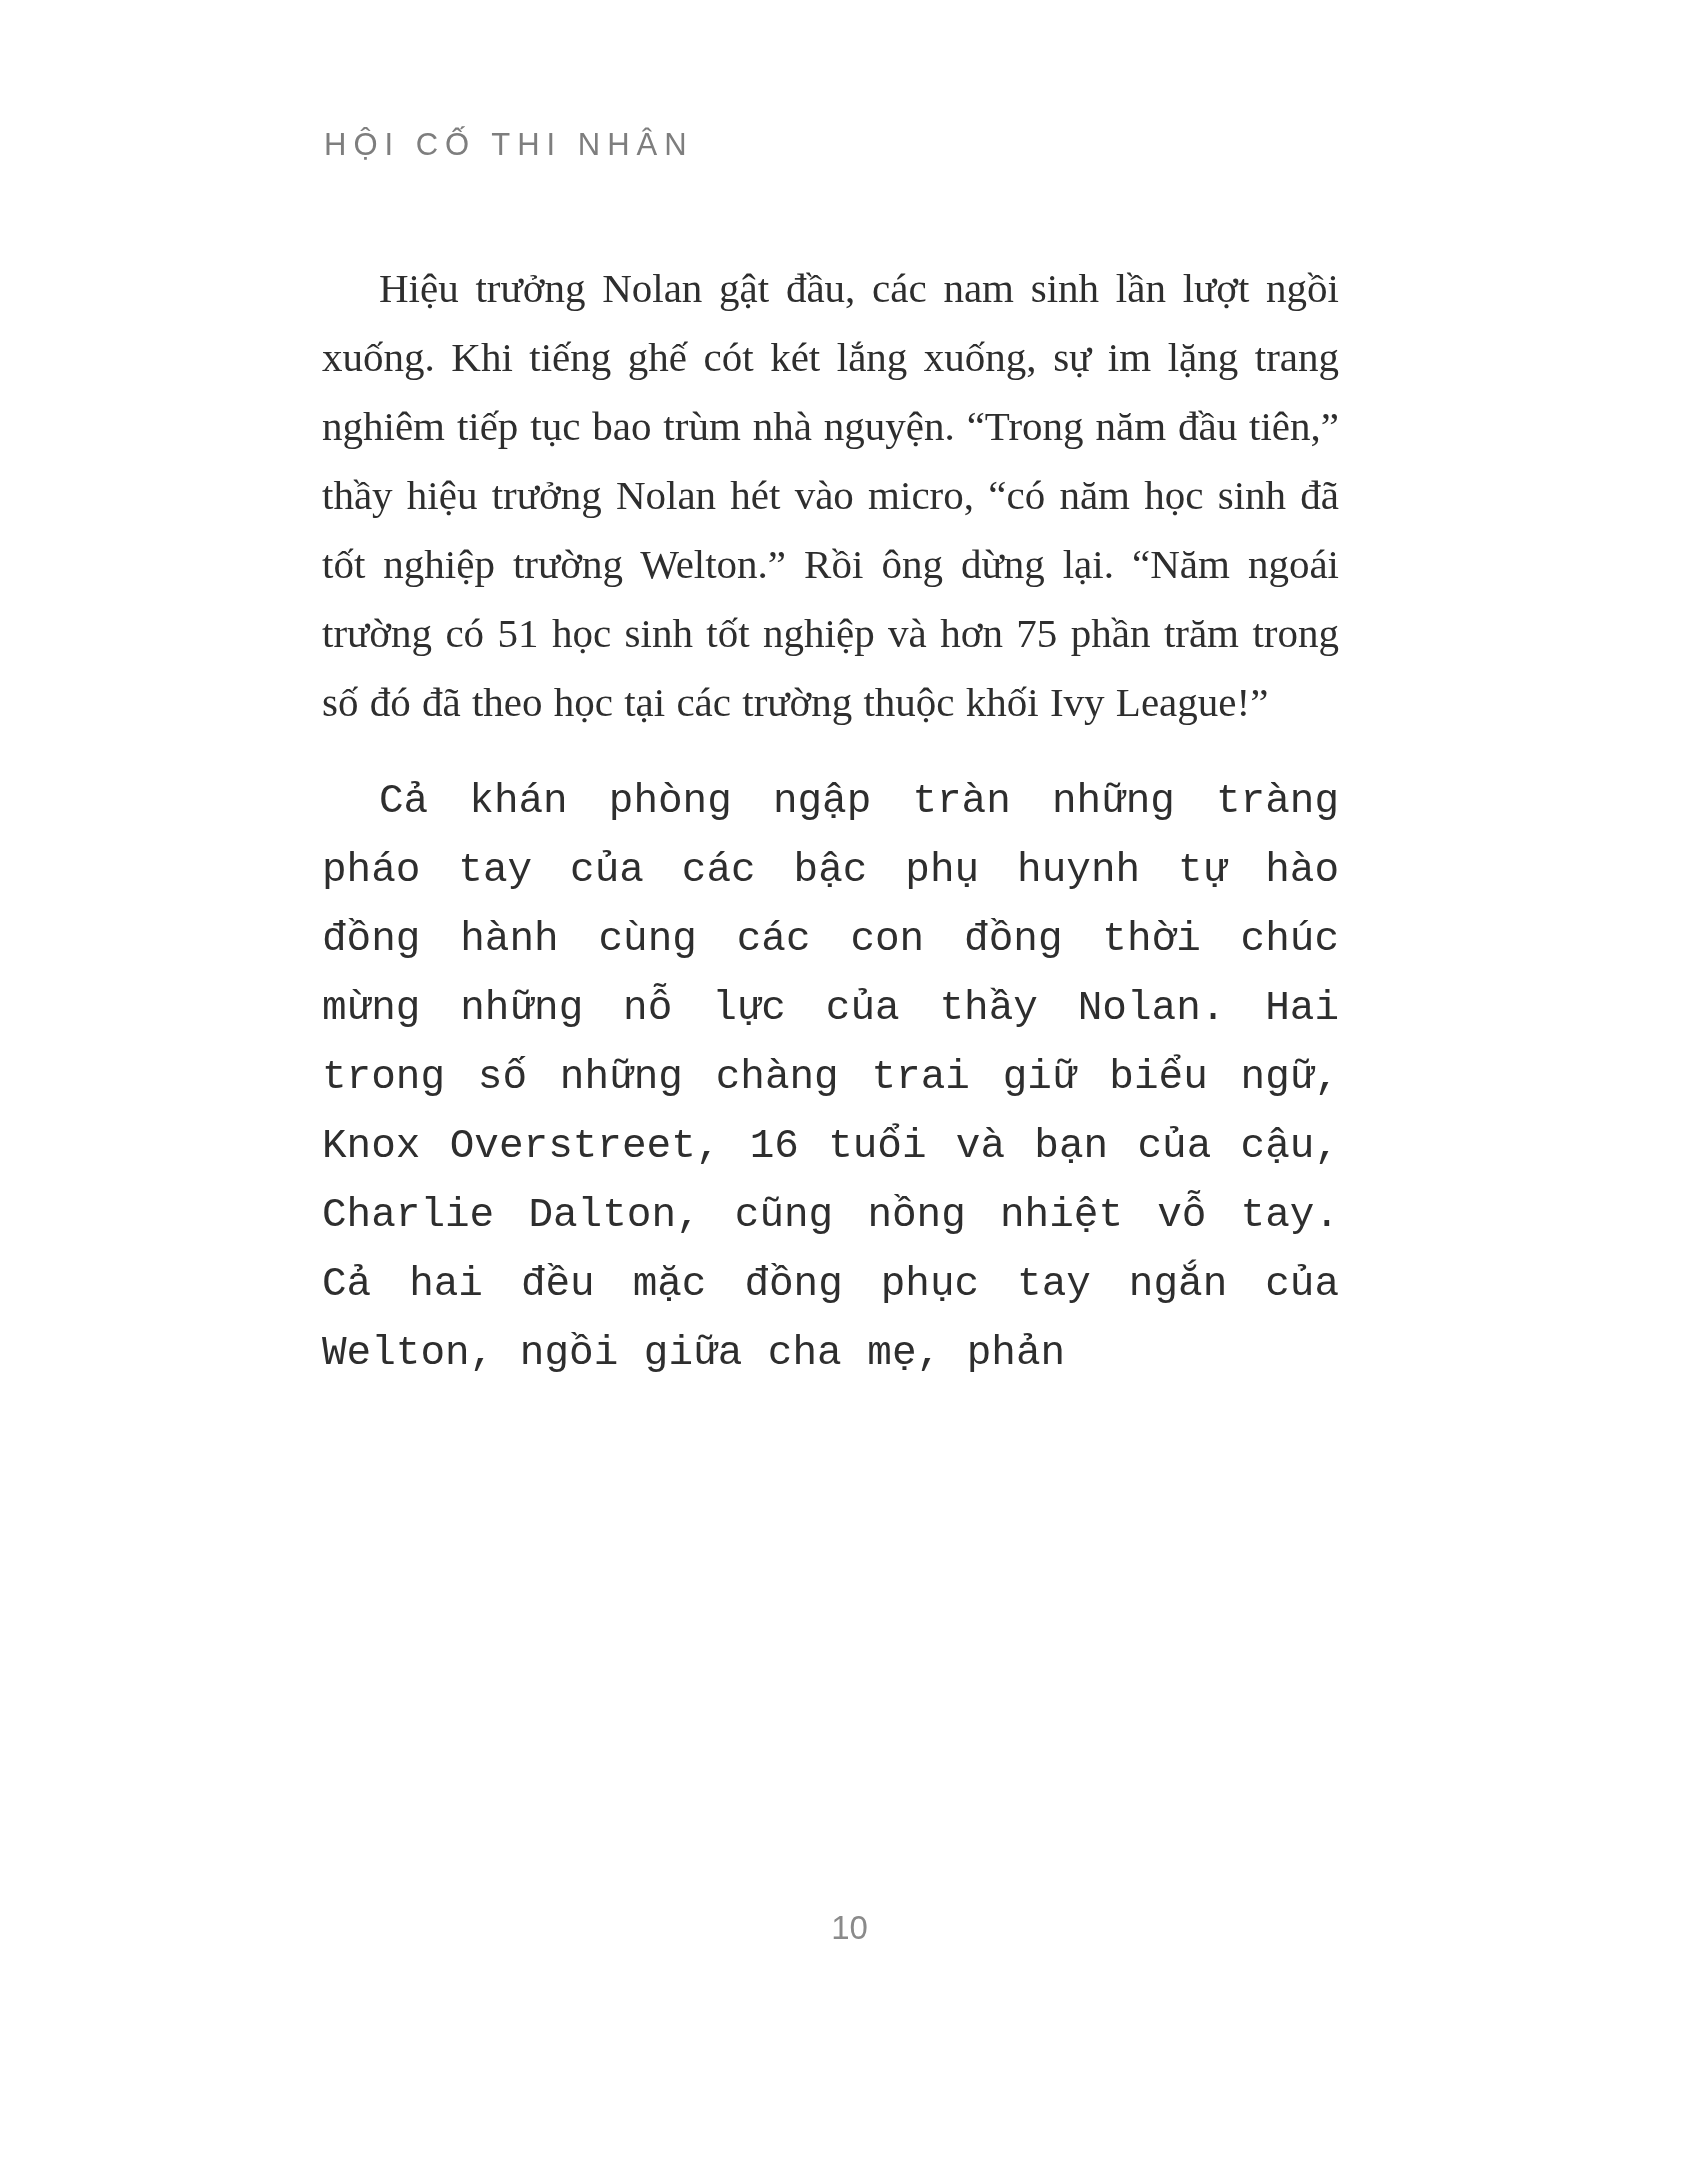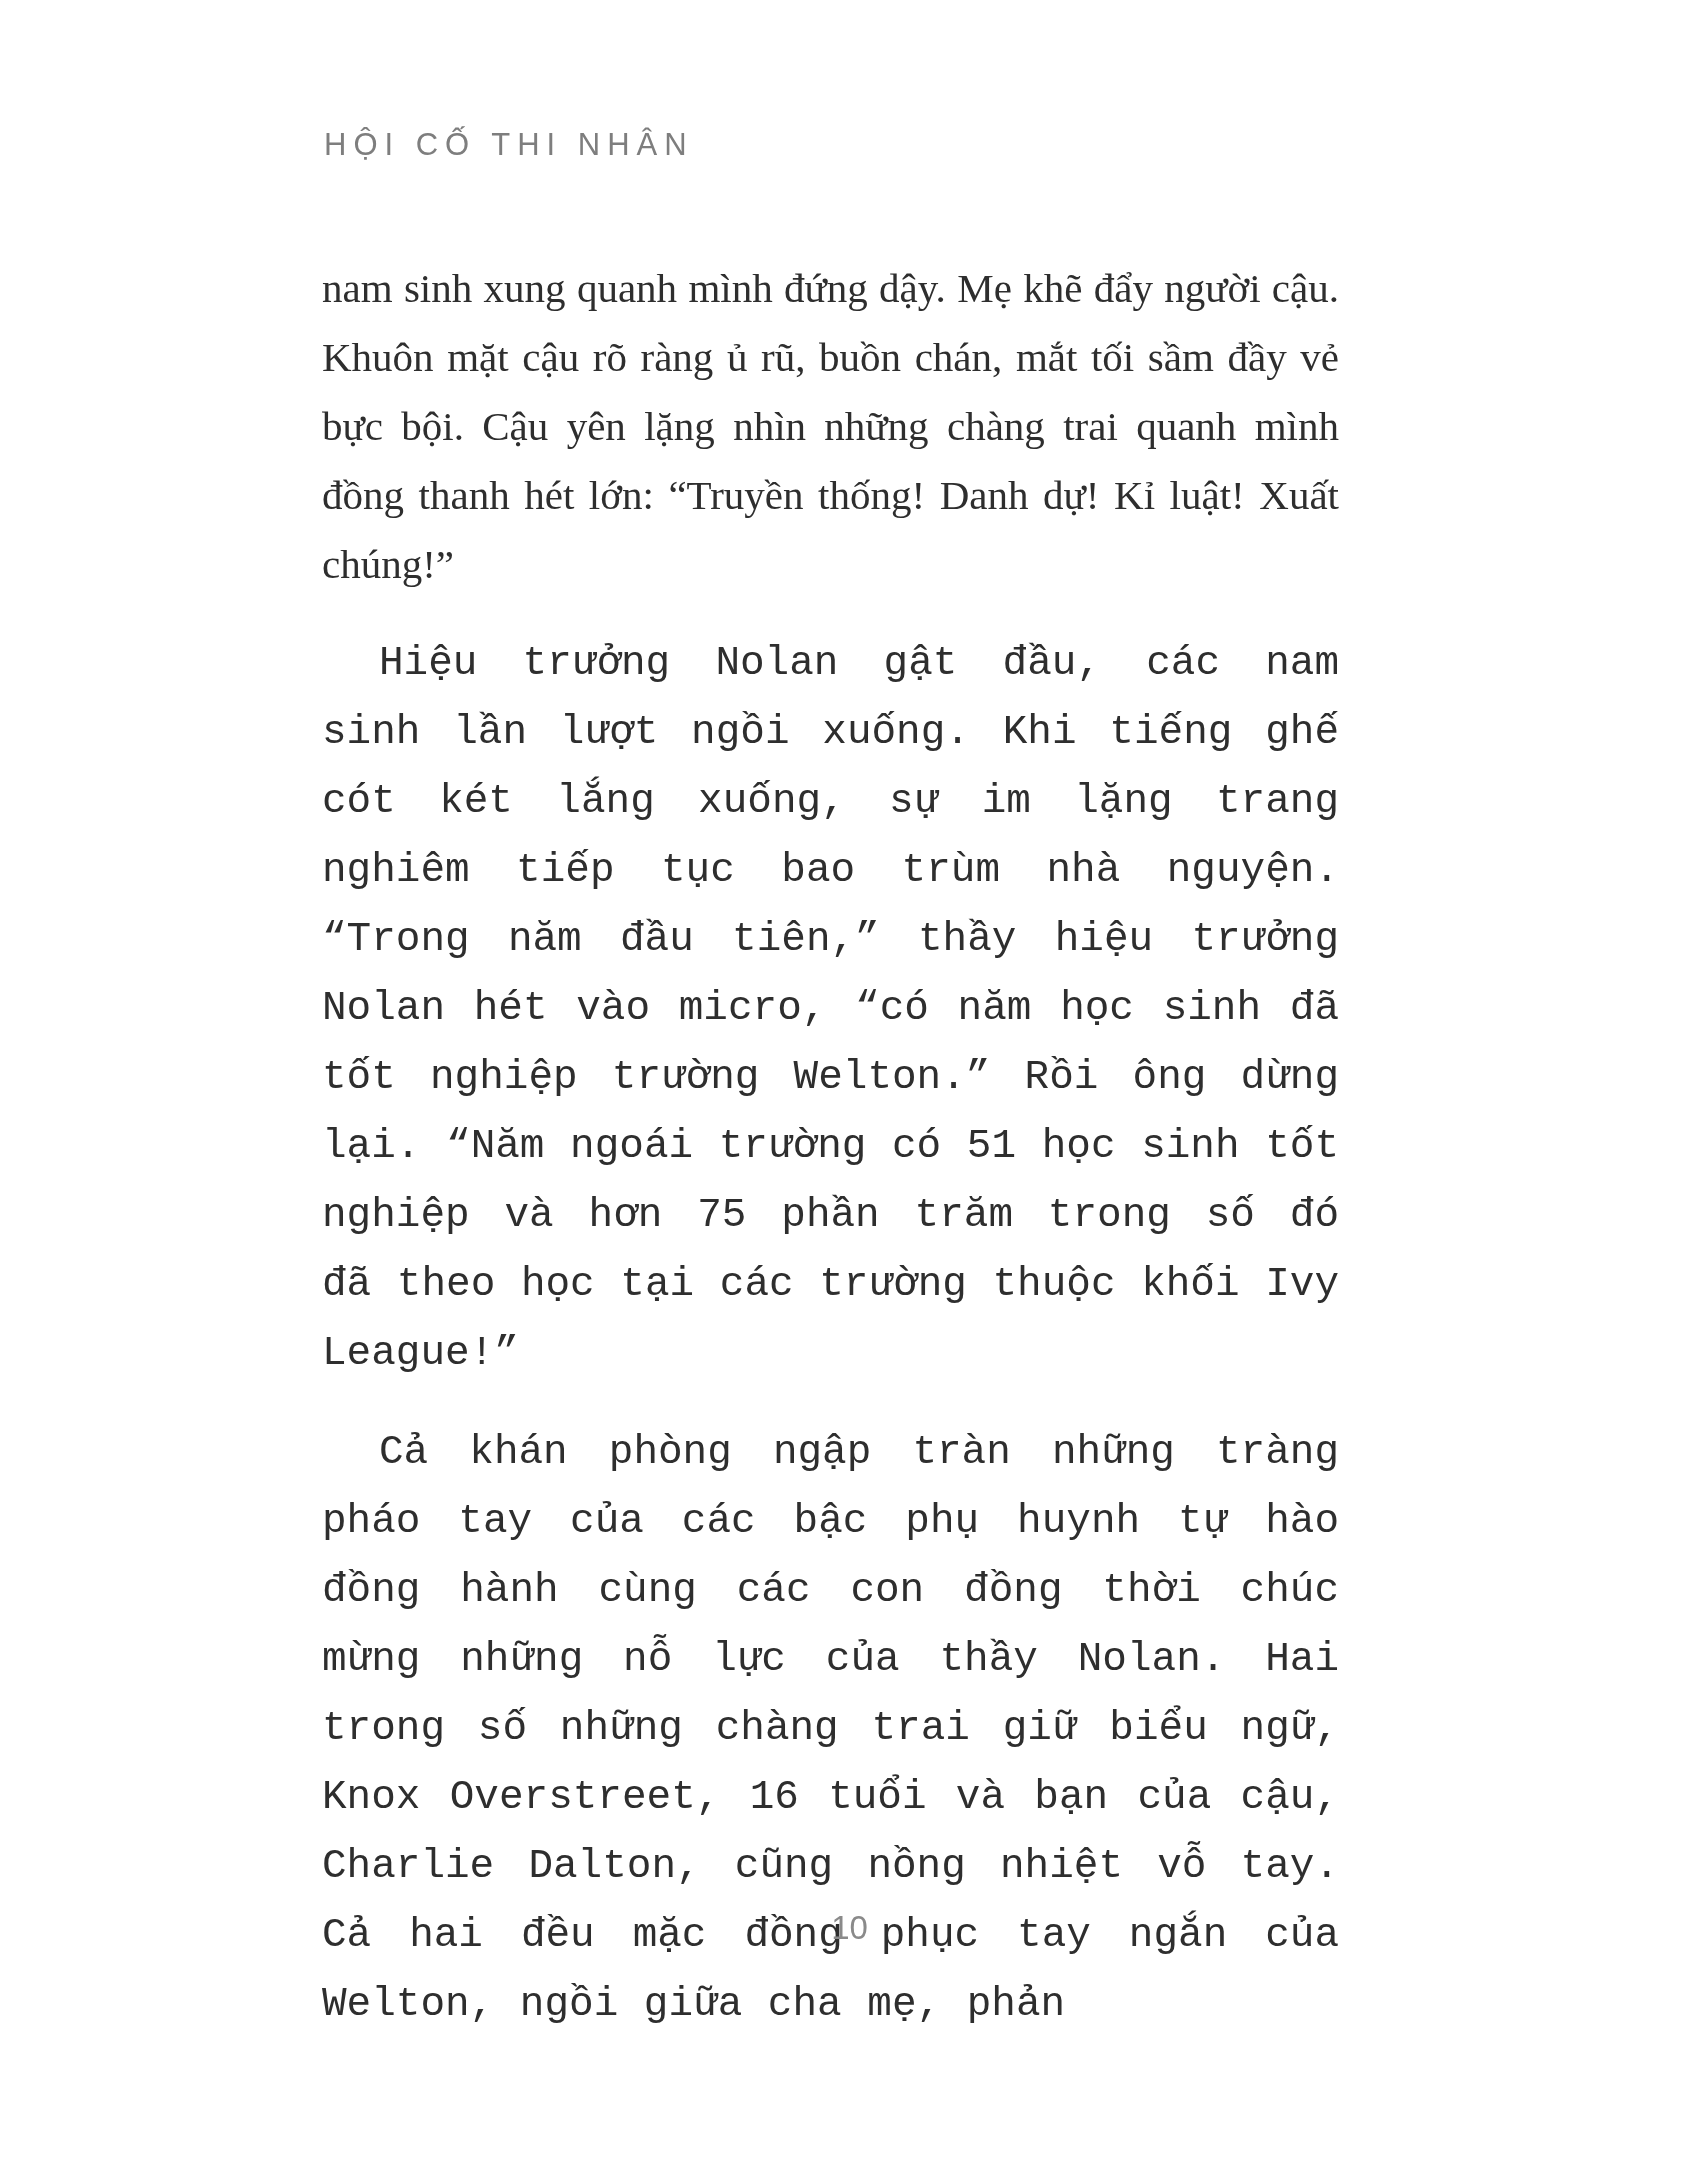--- a/index.html
+++ b/index.html
@@ -59,21 +59,20 @@
   }
 </style>
 </head>
 <body>
 
 <div class="book-page">
 
   <header class="running-head">HỘI CỐ THI NHÂN</header>
 
   <main class="body-text">
-    <p class="para no-indent">nam sinh xung quanh mình đứng dậy. Mẹ khẽ đẩy người cậu. Khuôn mặt cậu rõ ràng ủ rũ, buồn chán, mắt tối sầm đầy vẻ bực bội. Cậu yên lặng nhìn những chàng trai quanh mình đồng thanh hét lớn: “Truyền thống! Danh dự! Kỉ luật! Xuất chúng!”</p>
     <p class="para indent">Hiệu trưởng Nolan gật đầu, các nam sinh lần lượt ngồi xuống. Khi tiếng ghế cót két lắng xuống, sự im lặng trang nghiêm tiếp tục bao trùm nhà nguyện. “Trong năm đầu tiên,” thầy hiệu trưởng Nolan hét vào micro, “có năm học sinh đã tốt nghiệp trường Welton.” Rồi ông dừng lại. “Năm ngoái trường có 51 học sinh tốt nghiệp và hơn 75 phần trăm trong số đó đã theo học tại các trường thuộc khối Ivy League!”</p>
     <p class="para indent">Cả khán phòng ngập tràn những tràng pháo tay của các bậc phụ huynh tự hào đồng hành cùng các con đồng thời chúc mừng những nỗ lực của thầy Nolan. Hai trong số những chàng trai giữ biểu ngữ, Knox Overstreet, 16 tuổi và bạn của cậu, Charlie Dalton, cũng nồng nhiệt vỗ tay. Cả hai đều mặc đồng phục tay ngắn của Welton, ngồi giữa cha mẹ, phản</p>
   </main>
 
   <footer class="page-number">10</footer>
 
 </div>
 
 
 </body></html>

